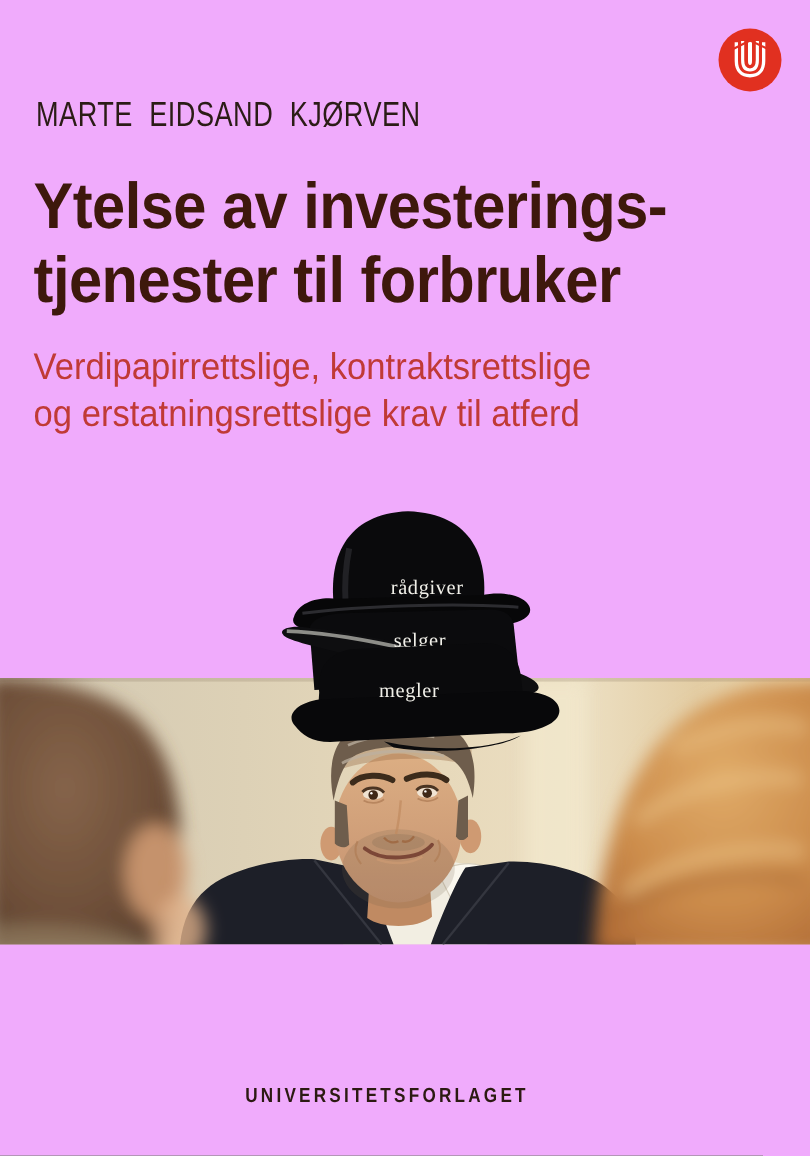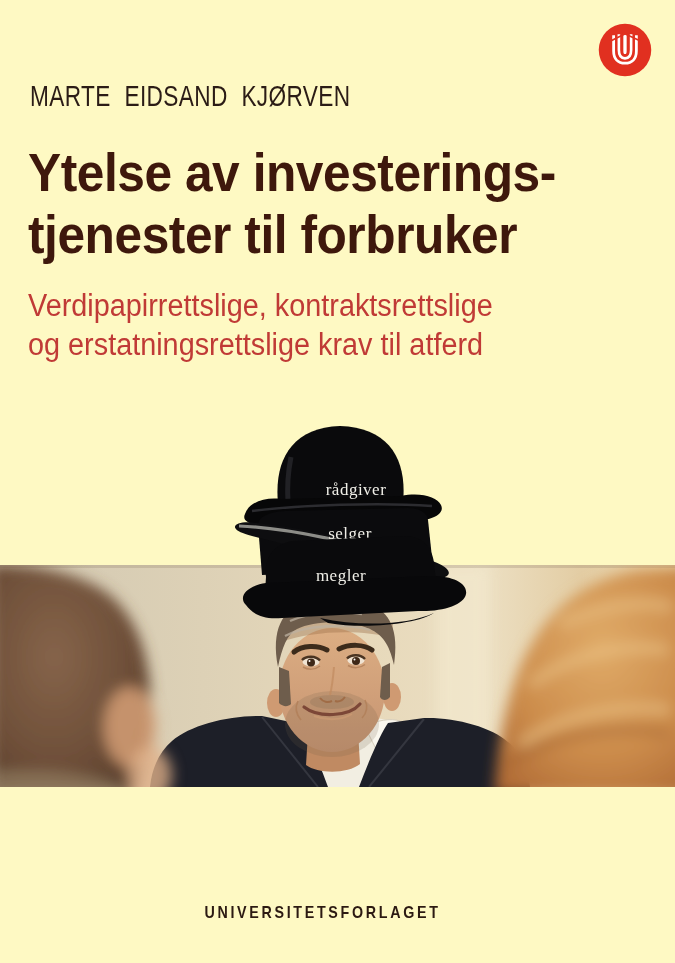--- a/index.html
+++ b/index.html
@@ -1,18 +1,18 @@
 <!DOCTYPE html>
 <html><head>
 <meta charset="utf-8">
 <style>
   html,body{margin:0;padding:0;background:#888;}
   .cover{
     position:relative;width:675px;height:963px;margin:0 auto;
-    background:#fef9c3;overflow:hidden;
+    background:#f0abfc;overflow:hidden;
     font-family:"Liberation Sans",sans-serif;
   }
   .author{
     position:absolute;left:30px;top:80px;
     font-size:29px;font-weight:400;color:#2b1c16;
     letter-spacing:0.5px;word-spacing:9px;white-space:nowrap;
     transform:scaleX(0.78);transform-origin:left top;
   }
   .logo{position:absolute;left:597px;top:22px;width:56px;height:56px;}
   .title{

